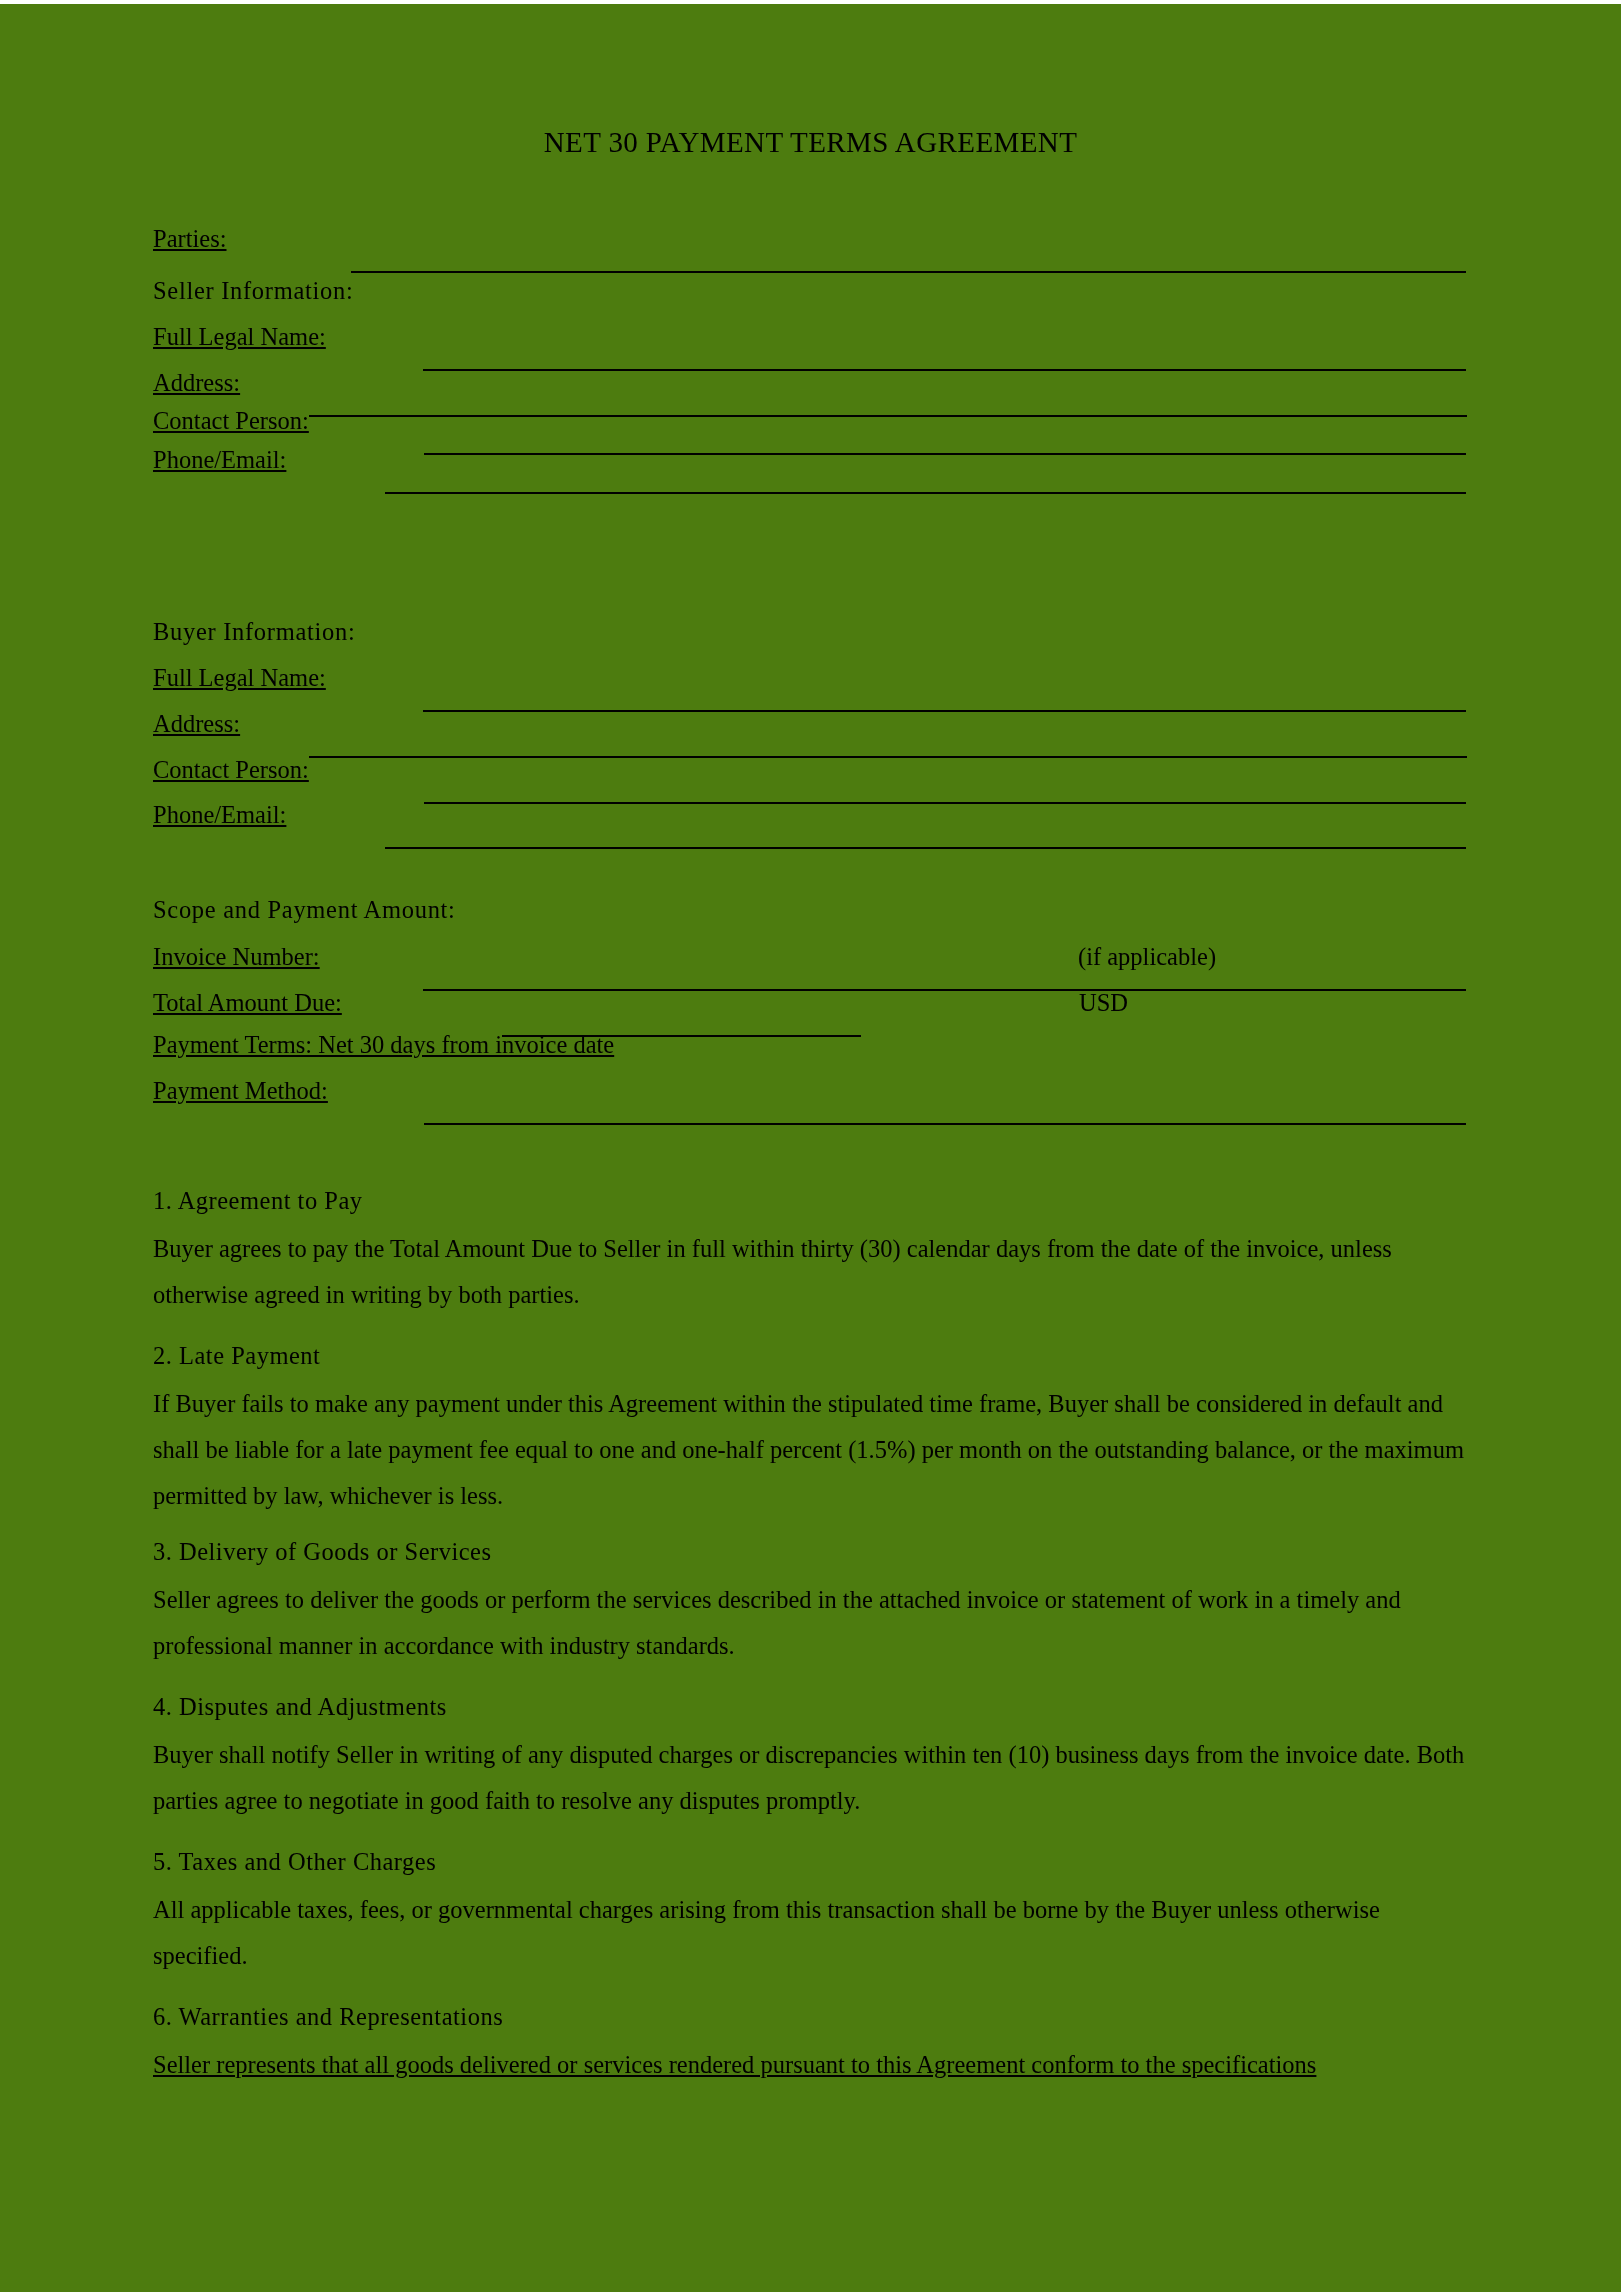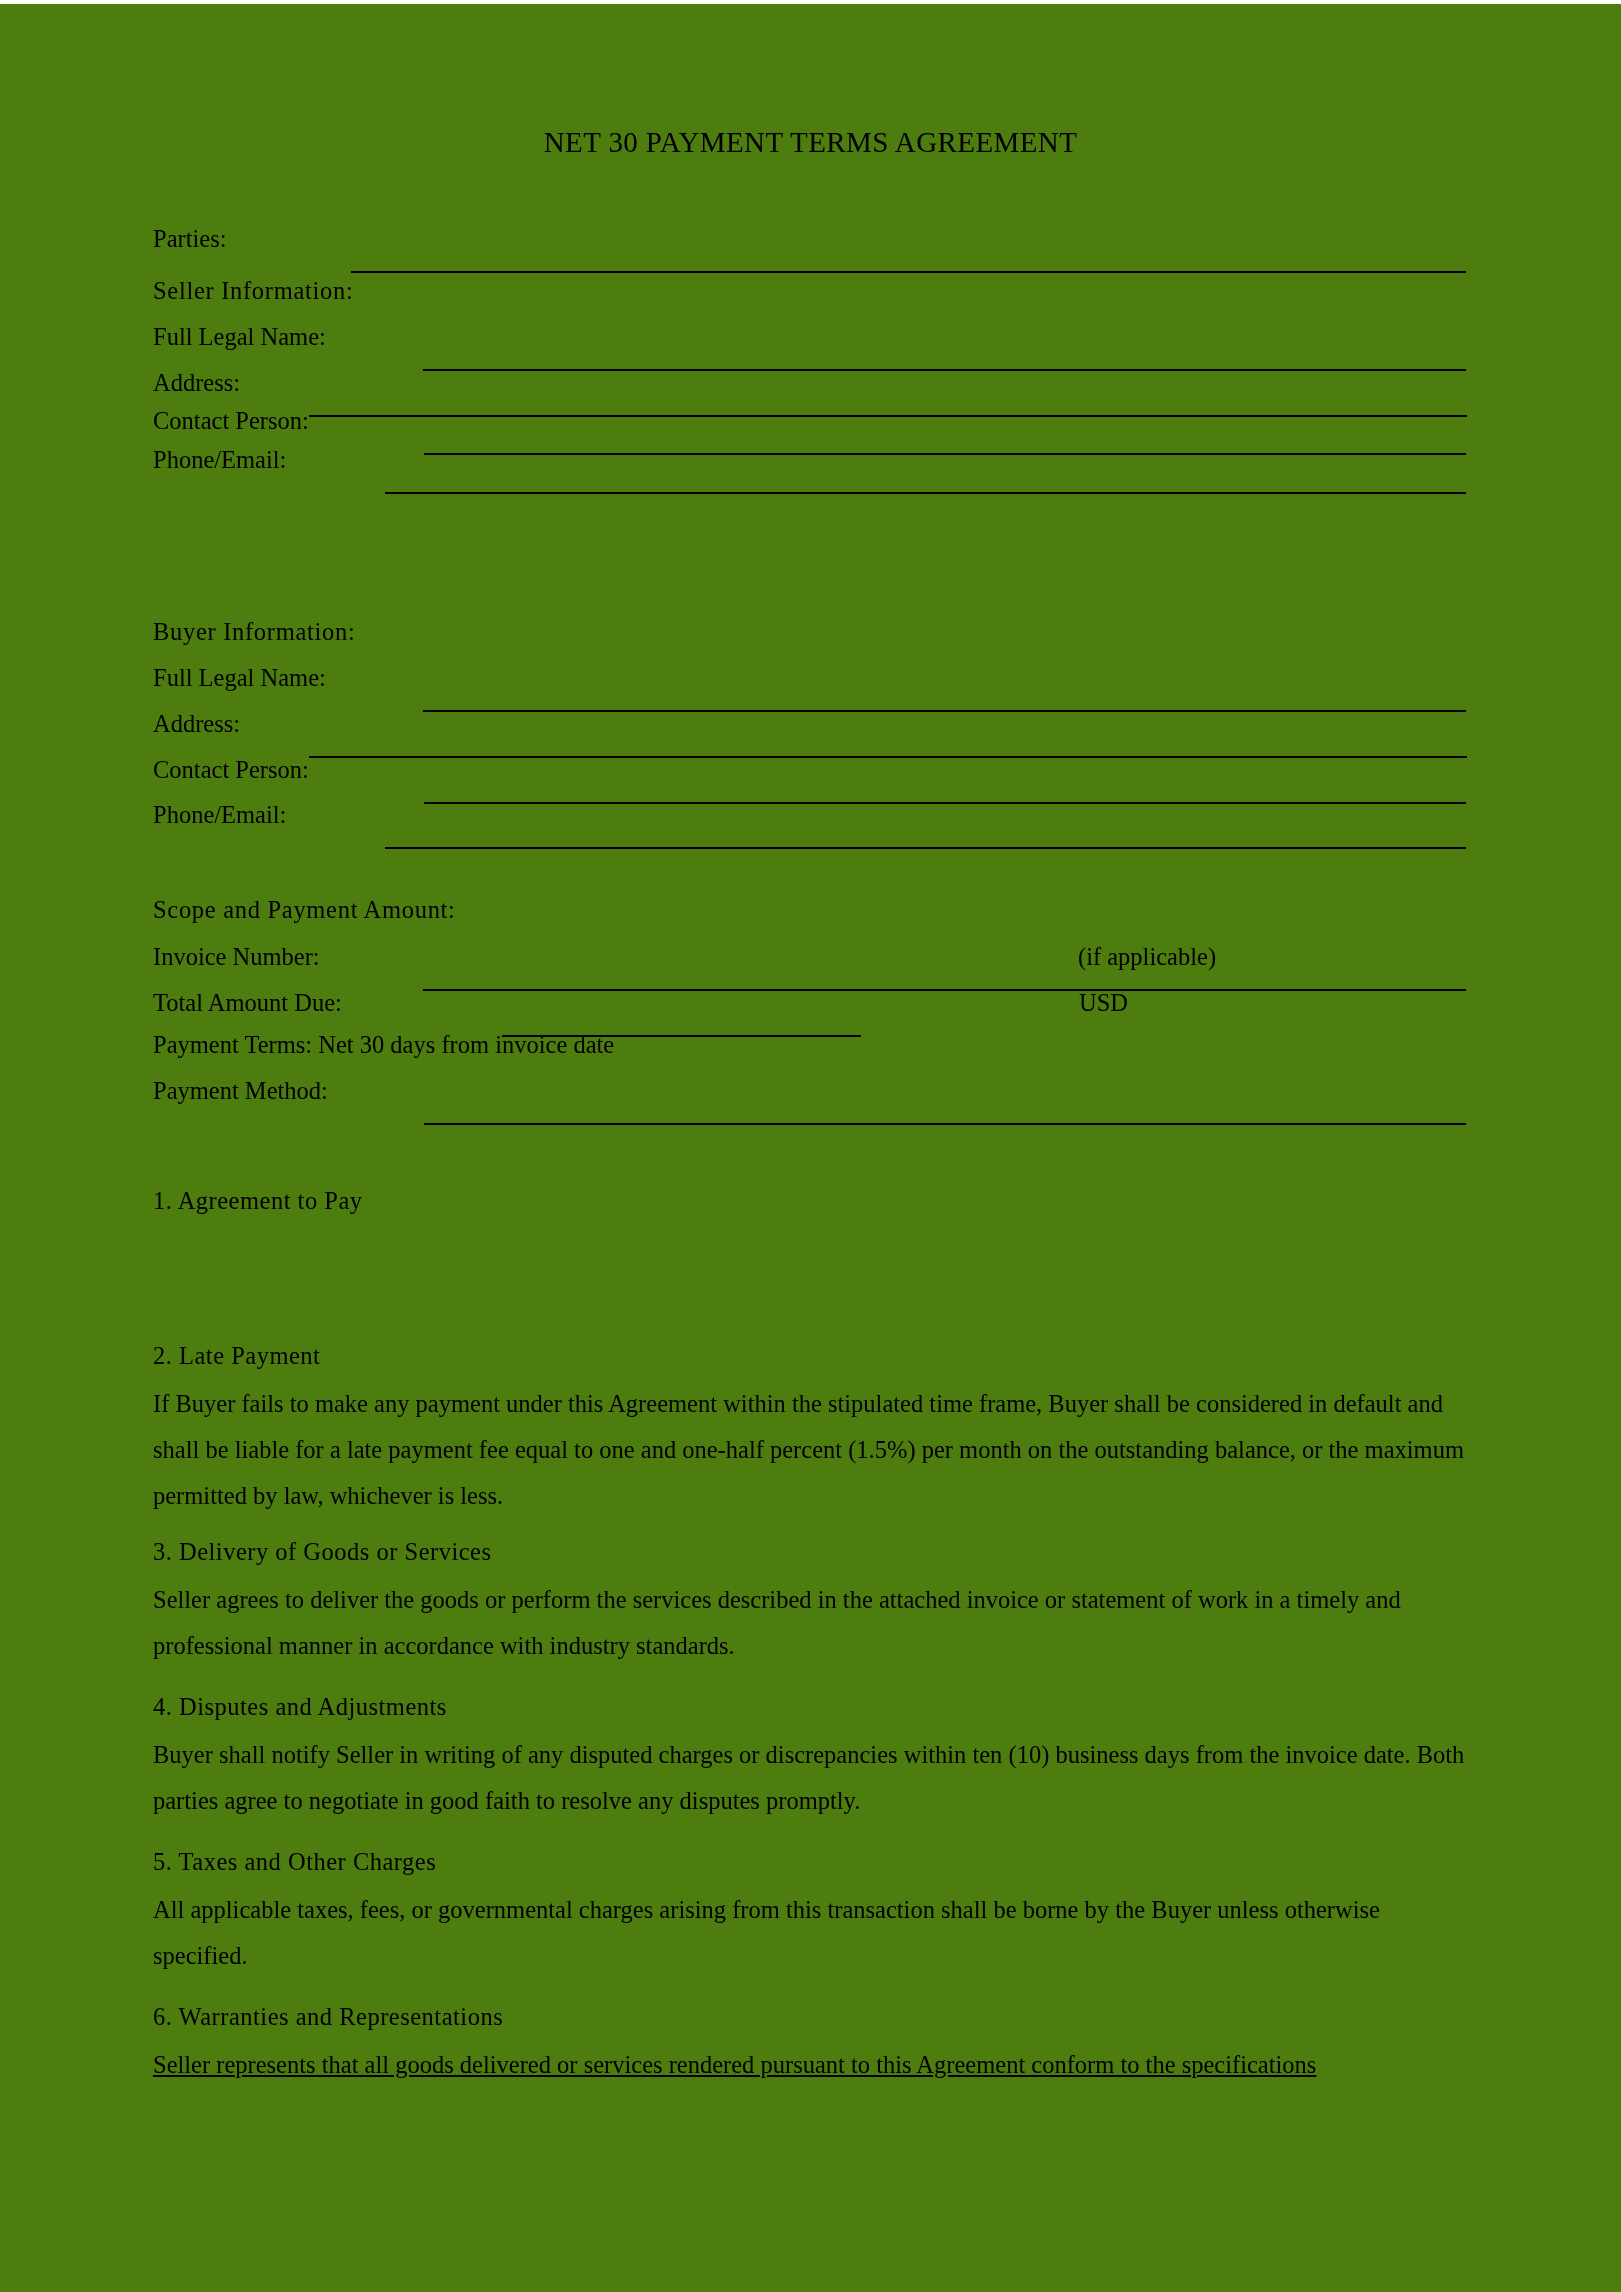--- a/index.html
+++ b/index.html
@@ -30,21 +30,21 @@
     white-space: nowrap;
   }
 
   
   .txt {
     position: absolute;
     font-size: 24.5px;
     line-height: 29px;
     white-space: nowrap;
   }
-  .label { left: 153px; }
+  .label { left: 153px; text-decoration: underline; }
   .section-head {
     position: absolute;
     left: 153px;
     font-size: 24.5px;
     line-height: 29px;
     letter-spacing: 0.5px;
     white-space: nowrap;
   }
   .group-head {
     position: absolute;
@@ -119,20 +119,21 @@
   <div class="txt label" style="top:984px;">Total Amount Due:</div>
   <div class="txt" style="top:984px; left:1079px;">USD</div>
   <div class="rule" style="top:1031px; left:502px; width:359px;"></div>
 
   <div class="txt label" style="top:1026px;">Payment Terms: Net 30 days from invoice date</div>
 
   <div class="txt label" style="top:1072px;">Payment Method:</div>
   <div class="rule" style="top:1119px; left:424px; width:1042px;"></div>
 
   <div class="section-head" style="top:1182px;">1. Agreement to Pay</div>
+  <div class="para" style="top:1222px;">Buyer agrees to pay the Total Amount Due to Seller in full within thirty (30) calendar days from the date of the invoice, unless otherwise agreed in writing by both parties.</div>
 
   <div class="section-head" style="top:1337px;">2. Late Payment</div>
   <div class="para" style="top:1377px;">If Buyer fails to make any payment under this Agreement within the stipulated time frame, Buyer shall be considered in default and shall be liable for a late payment fee equal to one and one-half percent (1.5%) per month on the outstanding balance, or the maximum permitted by law, whichever is less.</div>
 
   <div class="section-head" style="top:1533px;">3. Delivery of Goods or Services</div>
   <div class="para" style="top:1573px;">Seller agrees to deliver the goods or perform the services described in the attached invoice or statement of work in a timely and professional manner in accordance with industry standards.</div>
 
   <div class="section-head" style="top:1688px;">4. Disputes and Adjustments</div>
   <div class="para" style="top:1728px;">Buyer shall notify Seller in writing of any disputed charges or discrepancies within ten (10) business days from the invoice date. Both parties agree to negotiate in good faith to resolve any disputes promptly.</div>
 

